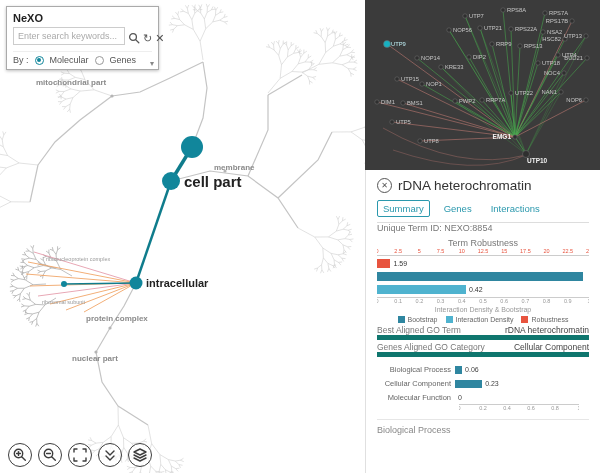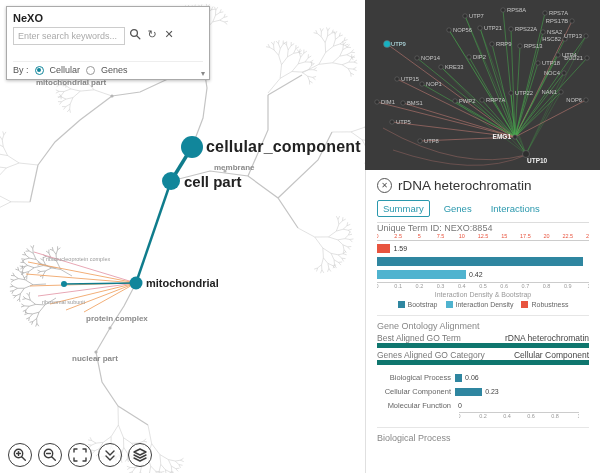--- a/index.html
+++ b/index.html
@@ -11,29 +11,29 @@
   #left{position:absolute;left:0;top:0;width:365px;height:473px;background:#fff;overflow:hidden}
   #tree-svg{position:absolute;left:0;top:0}
   .tree-label{position:absolute;color:#222;white-space:nowrap}
   .lbl-root{font-size:16px;font-weight:700;letter-spacing:.2px}
   .lbl-child{font-size:15px;font-weight:700}
   .lbl-grand{font-size:11px;font-weight:700}
   .lbl-minor{font-size:8px;color:#8a8a8a;font-weight:700}
   .lbl-tiny{font-size:5.5px;color:#9a9a9a;font-weight:400}
 
   
-  #search-widget{position:absolute;left:6px;top:6px;width:204px;background:#fff;border:1px solid #aaa;
+  #search-widget{position:absolute;left:6px;top:6px;width:153px;background:#fff;border:1px solid #aaa;
     box-shadow:0 1px 3px rgba(0,0,0,.25);padding:5px 6px 4px 6px}
   #search-widget .sw-title{font-size:11px;font-weight:700;color:#222;margin-bottom:3px}
-  .sw-inputrow{display:flex;align-items:flex-start;gap:3px}
+  .sw-inputrow{display:flex;align-items:flex-end;gap:3px}
   #search-input{width:112px;height:18px;border:1px solid #ccc;font-size:9px;padding:0 4px;color:#444;outline:none}
   #search-input::placeholder{color:#aaa}
   .sw-ico{width:14px;height:14px;display:flex;align-items:center;justify-content:center;color:#555;
     font-size:11px;cursor:pointer}
-  .sw-byrow{display:flex;align-items:center;gap:6px;margin-top:16px;padding-top:3px;border-top:1px solid #eee;
+  .sw-byrow{display:flex;align-items:center;gap:6px;margin-top:6px;padding-top:3px;border-top:1px solid #eee;
     font-size:9px;color:#555}
   .radio{width:9px;height:9px;border:1.5px solid #11869b;border-radius:50%;display:inline-block;position:relative}
   .radio.checked::after{content:"";position:absolute;left:1px;top:1px;width:4px;height:4px;border-radius:50%;background:#11869b}
   .radio.unchecked{border-color:#999}
   .sw-chevron{position:absolute;right:4px;bottom:1px;font-size:8px;color:#888;line-height:1}
 
   
   #toolbar{position:absolute;left:8px;bottom:6px;display:flex;gap:6px}
   .tb-btn{width:24px;height:24px;border:1.6px solid #3d3d3d;border-radius:50%;background:rgba(255,255,255,.7);
     display:flex;align-items:center;justify-content:center;cursor:pointer}
@@ -871,23 +871,22 @@
         <line x1="192" y1="147" x2="171" y2="181" stroke-width="3.5"></line>
         <line x1="171" y1="181" x2="136" y2="283" stroke-width="2.5"></line>
         <line x1="136" y1="283" x2="64" y2="284" stroke-width="1.5"></line>
       </g>
       <circle cx="192" cy="147" r="11" fill="#11869b"></circle>
       <circle cx="171" cy="181" r="9" fill="#11869b"></circle>
       <circle cx="136" cy="283" r="6.5" fill="#11869b"></circle>
       <circle cx="64" cy="284" r="3" fill="#11869b"></circle>
     </svg>
 
-    <div class="tree-label lbl-root abs" style="left:206px;top:138px">cellular_component</div>
     <div class="tree-label lbl-child abs" style="left:184px;top:173px">cell part</div>
-    <div class="tree-label lbl-grand abs" style="left:146px;top:277px">mitochondrial</div>
+    <div class="tree-label lbl-grand abs" style="left:146px;top:277px">intracellular</div>
     <div class="tree-label lbl-minor abs" style="left:36px;top:78px">mitochondrial part</div>
     <div class="tree-label lbl-minor abs" style="left:214px;top:163px">membrane</div>
     <div class="tree-label lbl-minor abs" style="left:86px;top:314px">protein complex</div>
     <div class="tree-label lbl-minor abs" style="left:72px;top:354px">nuclear part</div>
     <div class="tree-label lbl-tiny abs" style="left:46px;top:256px">ribonucleoprotein complex</div>
     <div class="tree-label lbl-tiny abs" style="left:42px;top:299px">ribosomal subunit</div>
 
     <div id="search-widget">
       <div class="sw-title">NeXO</div>
       <div class="sw-inputrow">
@@ -897,21 +896,21 @@
             <circle cx="5" cy="5" r="3.4"></circle>
               <line x1="7.6" y1="7.6" x2="10.8" y2="10.8"></line>
           </svg>
         </span>
         <span class="sw-ico">↻</span>
         <span class="sw-ico">✕</span>
       </div>
       <div class="sw-byrow">
         <span>By :</span>
         <span class="radio checked"></span>
-        <span>Cellular</span>
+        <span>Molecular</span>
         <span class="radio unchecked"></span>
         <span>Genes</span>
       </div>
       <span class="sw-chevron">▾</span>
     </div>
 
     <div id="toolbar">
       <div class="tb-btn">
         <svg width="16" height="16" viewBox="0 0 16 16">
           <circle cx="6.5" cy="6.5" r="4.2"></circle>
@@ -1066,20 +1065,21 @@
     <div class="dt-header">
       <span class="dt-close">✕</span>
       <span class="dt-title">rDNA heterochromatin</span>
     </div>
     <div class="dt-tabs">
       <span class="dt-tab active">Summary</span>
       <span class="dt-tab">Genes</span>
       <span class="dt-tab">Interactions</span>
     </div>
     <div class="dt-id">Unique Term ID: NEXO:8854</div>
+    <div class="chart-title">Term Robustness</div>
 
     <div>
       <div class="tick-row" id="rob-top-ticks">
           <span style="left: 0%; color: rgb(232, 84, 63);">0</span>
           <span style="left: 10%; color: rgb(232, 84, 63);">2.5</span>
           <span style="left: 20%; color: rgb(232, 84, 63);">5</span>
           <span style="left: 30%; color: rgb(232, 84, 63);">7.5</span>
           <span style="left: 40%; color: rgb(232, 84, 63);">10</span>
           <span style="left: 50%; color: rgb(232, 84, 63);">12.5</span>
           <span style="left: 60%; color: rgb(232, 84, 63);">15</span>
@@ -1127,21 +1127,20 @@
             <span class="sq" style="background: rgb(79, 179, 207);"></span>
             <span class="lt">Interaction Density</span>
           </span>
         <span class="li">
             <span class="sq" style="background: rgb(232, 84, 63);"></span>
             <span class="lt">Robustness</span>
           </span>
       </div>
     </div>
 
-    <div class="dt-sec">Gene Ontology Alignment</div>
     <div class="go-row">
       <span class="go-label">Best Aligned GO Term</span>
       <span class="go-value">rDNA heterochromatin</span>
     </div>
     <div class="go-row">
       <span class="go-label">Genes Aligned GO Category</span>
       <span class="go-value">Cellular Component</span>
     </div>
 
     <div id="mini" style="margin-top:6px">

